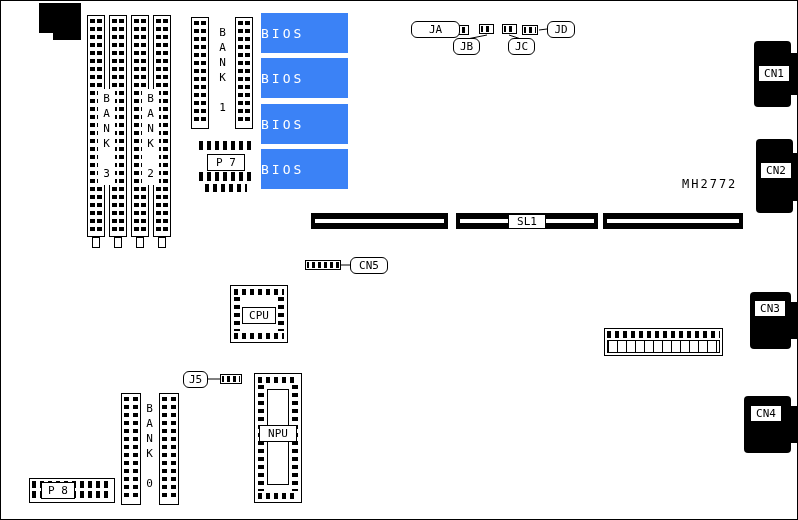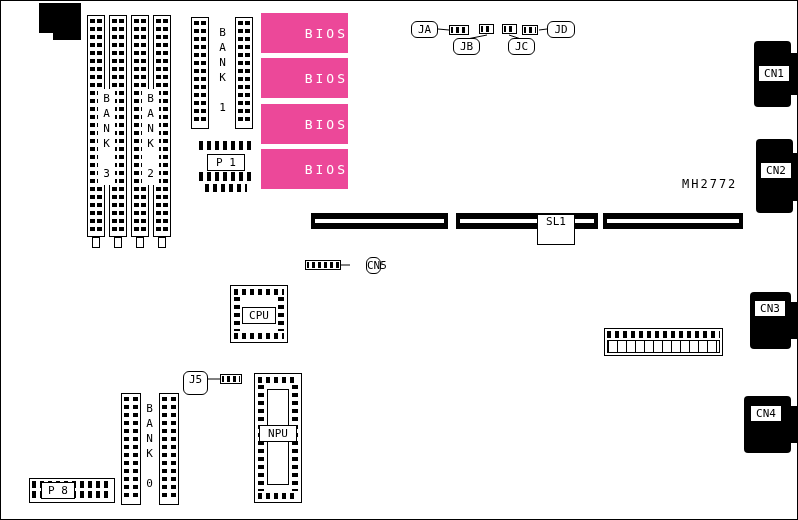--- a/index.html
+++ b/index.html
@@ -31,21 +31,21 @@
   }
   .dip { border:1px solid #000; background:#fff; }
   .dip::before,.dip::after {
     content:""; position:absolute; top:3px; bottom:3px; width:5px;
     background-image:repeating-linear-gradient(180deg,#000 0 4px,transparent 4px 8px);
   }
   .dip::before { left:2px; } .dip::after { right:2px; }
   .socket { border:1px solid #000; background:#fff; }
   .slot { border:6px solid #000; border-left-width:4px; border-right-width:4px; background:#fff; }
   .bios {
-    background:#ec4899; color:#fff; display:flex; align-items:center; justify-content:flex-end;
+    background:#3b82f6; color:#fff; display:flex; align-items:center; justify-content:flex-start;
     font-size:13px; letter-spacing:3px;
   }
   .cnblock { background:#000; border-radius:4px; }
   .foot { border:1px solid #000; background:#fff; }
   .inner { border:1px solid #000; background:#fff; }
   .comb { border:1px solid #000; background-image:repeating-linear-gradient(90deg,#000 0 1px,transparent 1px 9px); }
   .partnum { font-size:12px; letter-spacing:2px;padding-left:36px; }
   #lines { position:absolute; left:0; top:0; z-index:4; pointer-events:none; }
 </style>
 </head>
@@ -65,80 +65,80 @@
   <div class="comp foot" style="left:135px;top:236px;width:8px;height:11px"></div>
   <div class="comp foot" style="left:157px;top:236px;width:8px;height:11px"></div>
   <div class="vlabel" style="left:97px;top:88px;height:96px">BANK 3</div>
   <div class="vlabel" style="left:141px;top:88px;height:96px">BANK 2</div>
 
   <div class="comp dip" style="left:190px;top:16px;width:18px;height:112px"></div>
   <div class="comp dip" style="left:234px;top:16px;width:18px;height:112px"></div>
   <div class="vlabel" style="left:213px;top:22px;height:96px">BANK 1</div>
 
   <div class="comp pins-h" style="left:198px;top:140px;width:52px;height:9px"></div>
-  <div class="comp lbl" style="left:206px;top:153px;width:38px;height:17px">P 1</div>
+  <div class="comp lbl" style="left:206px;top:153px;width:38px;height:17px">P 7</div>
   <div class="comp pins-h" style="left:198px;top:171px;width:52px;height:9px"></div>
   <div class="comp pins-h" style="left:204px;top:183px;width:42px;height:8px"></div>
 
   <div class="comp bios" style="left:260px;top:12px;width:87px;height:40px">
       <span>BIOS</span>
     </div>
   <div class="comp bios" style="left:260px;top:57px;width:87px;height:40px">
       <span>BIOS</span>
     </div>
   <div class="comp bios" style="left:260px;top:103px;width:87px;height:40px">
       <span>BIOS</span>
     </div>
   <div class="comp bios" style="left:260px;top:148px;width:87px;height:40px">
       <span>BIOS</span>
     </div>
 
   <div class="comp pinblock" style="left:448px;top:24px;width:20px;height:10px"></div>
   <div class="comp pinblock" style="left:478px;top:23px;width:15px;height:10px"></div>
   <div class="comp pinblock" style="left:501px;top:23px;width:15px;height:10px"></div>
   <div class="comp pinblock" style="left:521px;top:24px;width:16px;height:10px"></div>
-  <div class="callout" style="left:410px;top:20px;width:27px;height:17px">JA</div>
+  <div class="callout" style="left:410px;top:20px;width:49px;height:17px">JA</div>
   <div class="callout" style="left:452px;top:37px;width:27px;height:17px">JB</div>
   <div class="callout" style="left:507px;top:37px;width:27px;height:17px">JC</div>
   <div class="callout" style="left:546px;top:20px;width:28px;height:17px">JD</div>
 
   <div class="comp blk" style="left:788px;top:52px;width:9px;height:42px"></div>
   <div class="comp cnblock" style="left:753px;top:40px;width:37px;height:66px"></div>
   <div class="comp lbl" style="left:757px;top:64px;width:32px;height:17px">CN1</div>
 
   <div class="comp blk" style="left:788px;top:152px;width:9px;height:48px"></div>
   <div class="comp cnblock" style="left:755px;top:138px;width:37px;height:74px"></div>
   <div class="comp lbl" style="left:759px;top:161px;width:32px;height:17px">CN2</div>
 
   <div class="comp partnum" style="left:645px;top:176px">MH2772</div>
 
   <div class="comp slot" style="left:310px;top:212px;width:137px;height:16px"></div>
   <div class="comp slot" style="left:455px;top:212px;width:142px;height:16px"></div>
-  <div class="comp lbl" style="left:536px;top:213px;width:38px;height:31px;line-height:13px">SL1</div>
+  <div class="comp lbl" style="left:507px;top:213px;width:38px;height:15px;line-height:13px">SL1</div>
   <div class="comp slot" style="left:602px;top:212px;width:140px;height:16px"></div>
 
   <div class="comp pinblock" style="left:304px;top:259px;width:36px;height:10px"></div>
-  <div class="callout" style="left:365px;top:256px;width:15px;height:17px">CN5</div>
+  <div class="callout" style="left:349px;top:256px;width:38px;height:17px">CN5</div>
 
   <div class="comp socket" style="left:229px;top:284px;width:58px;height:58px"></div>
   <div class="comp pins-h" style="left:233px;top:288px;width:50px;height:6px"></div>
   <div class="comp pins-h" style="left:233px;top:332px;width:50px;height:6px"></div>
   <div class="comp pins-v" style="left:233px;top:296px;width:6px;height:34px"></div>
   <div class="comp pins-v" style="left:277px;top:296px;width:6px;height:34px"></div>
   <div class="comp lbl" style="left:241px;top:306px;width:34px;height:17px">CPU</div>
 
   <div class="comp socket" style="left:603px;top:327px;width:119px;height:28px"></div>
   <div class="comp pins-h" style="left:606px;top:330px;width:113px;height:7px"></div>
   <div class="comp comb" style="left:606px;top:339px;width:113px;height:13px"></div>
 
   <div class="comp blk" style="left:788px;top:301px;width:9px;height:37px"></div>
   <div class="comp cnblock" style="left:749px;top:291px;width:41px;height:57px"></div>
   <div class="comp lbl" style="left:753px;top:299px;width:32px;height:17px">CN3</div>
 
-  <div class="callout" style="left:182px;top:370px;width:25px;height:24px">J5</div>
+  <div class="callout" style="left:182px;top:370px;width:25px;height:17px">J5</div>
   <div class="comp pinblock" style="left:219px;top:373px;width:22px;height:10px"></div>
 
   <div class="comp socket" style="left:253px;top:372px;width:48px;height:130px"></div>
   <div class="comp pins-h" style="left:257px;top:376px;width:40px;height:6px"></div>
   <div class="comp pins-h" style="left:257px;top:492px;width:40px;height:6px"></div>
   <div class="comp pins-v" style="left:257px;top:384px;width:6px;height:106px"></div>
   <div class="comp pins-v" style="left:291px;top:384px;width:6px;height:106px"></div>
   <div class="comp inner" style="left:266px;top:388px;width:22px;height:96px"></div>
   <div class="comp lbl" style="left:258px;top:424px;width:38px;height:17px">NPU</div>
 

